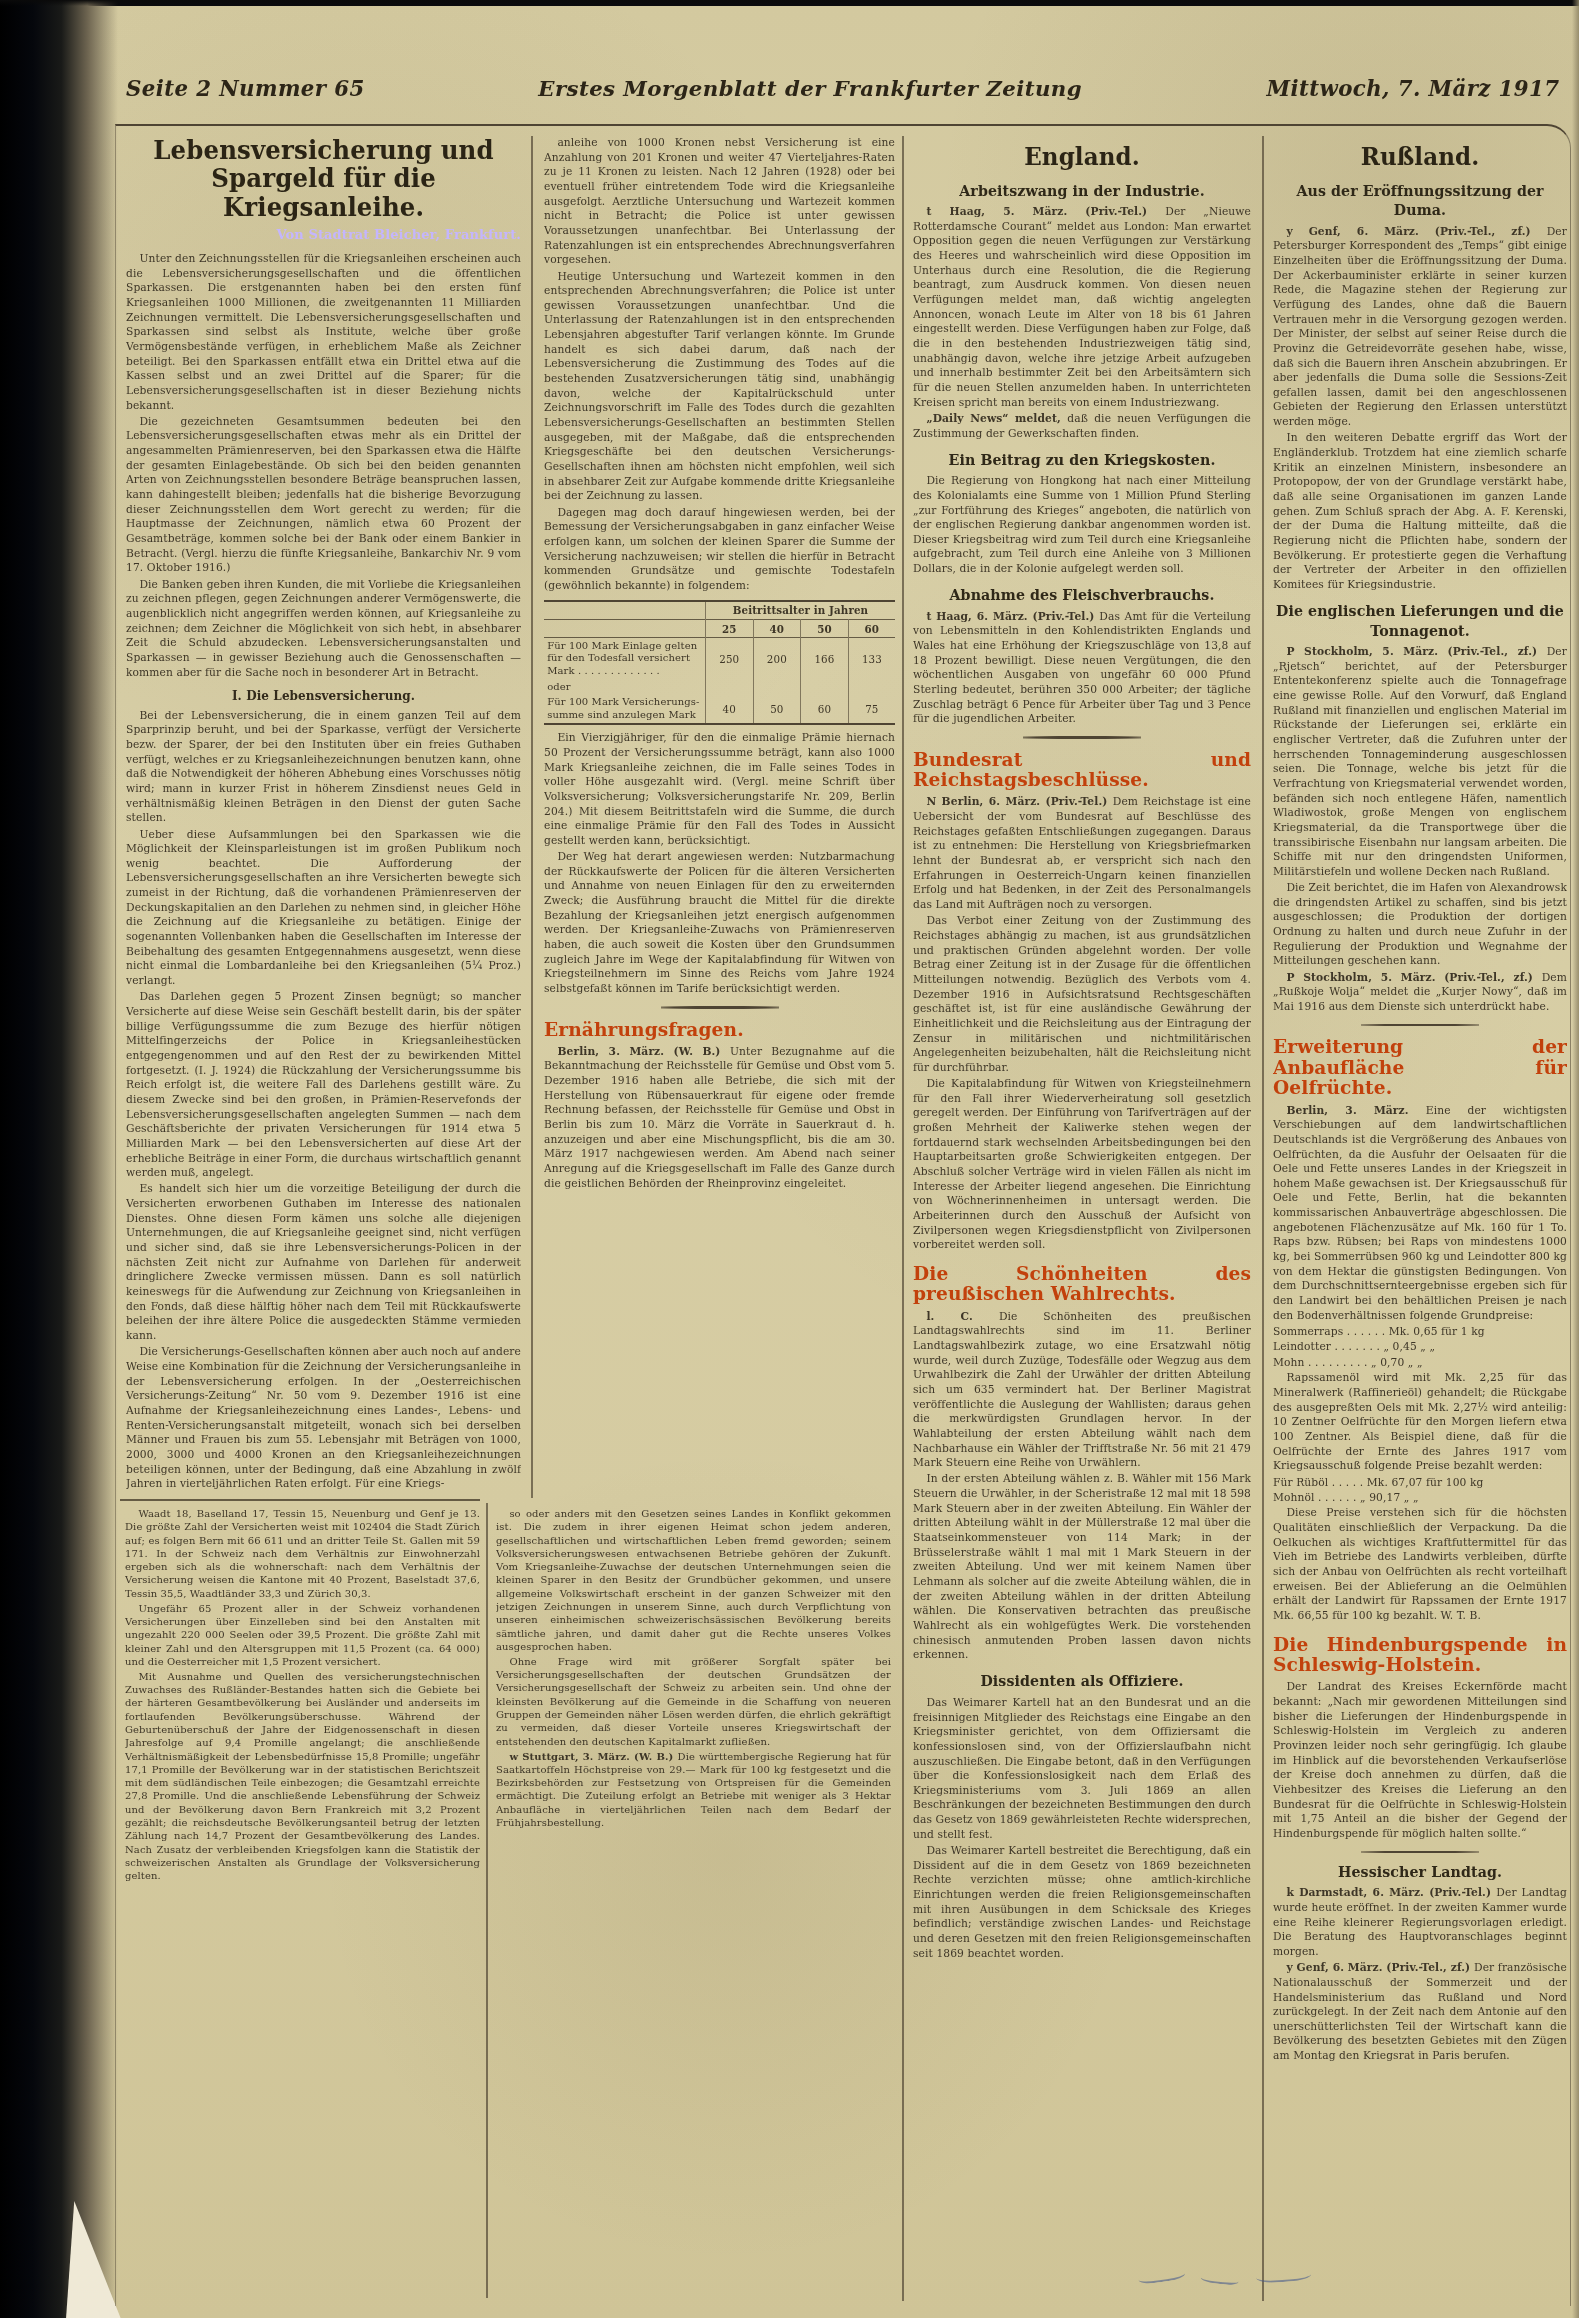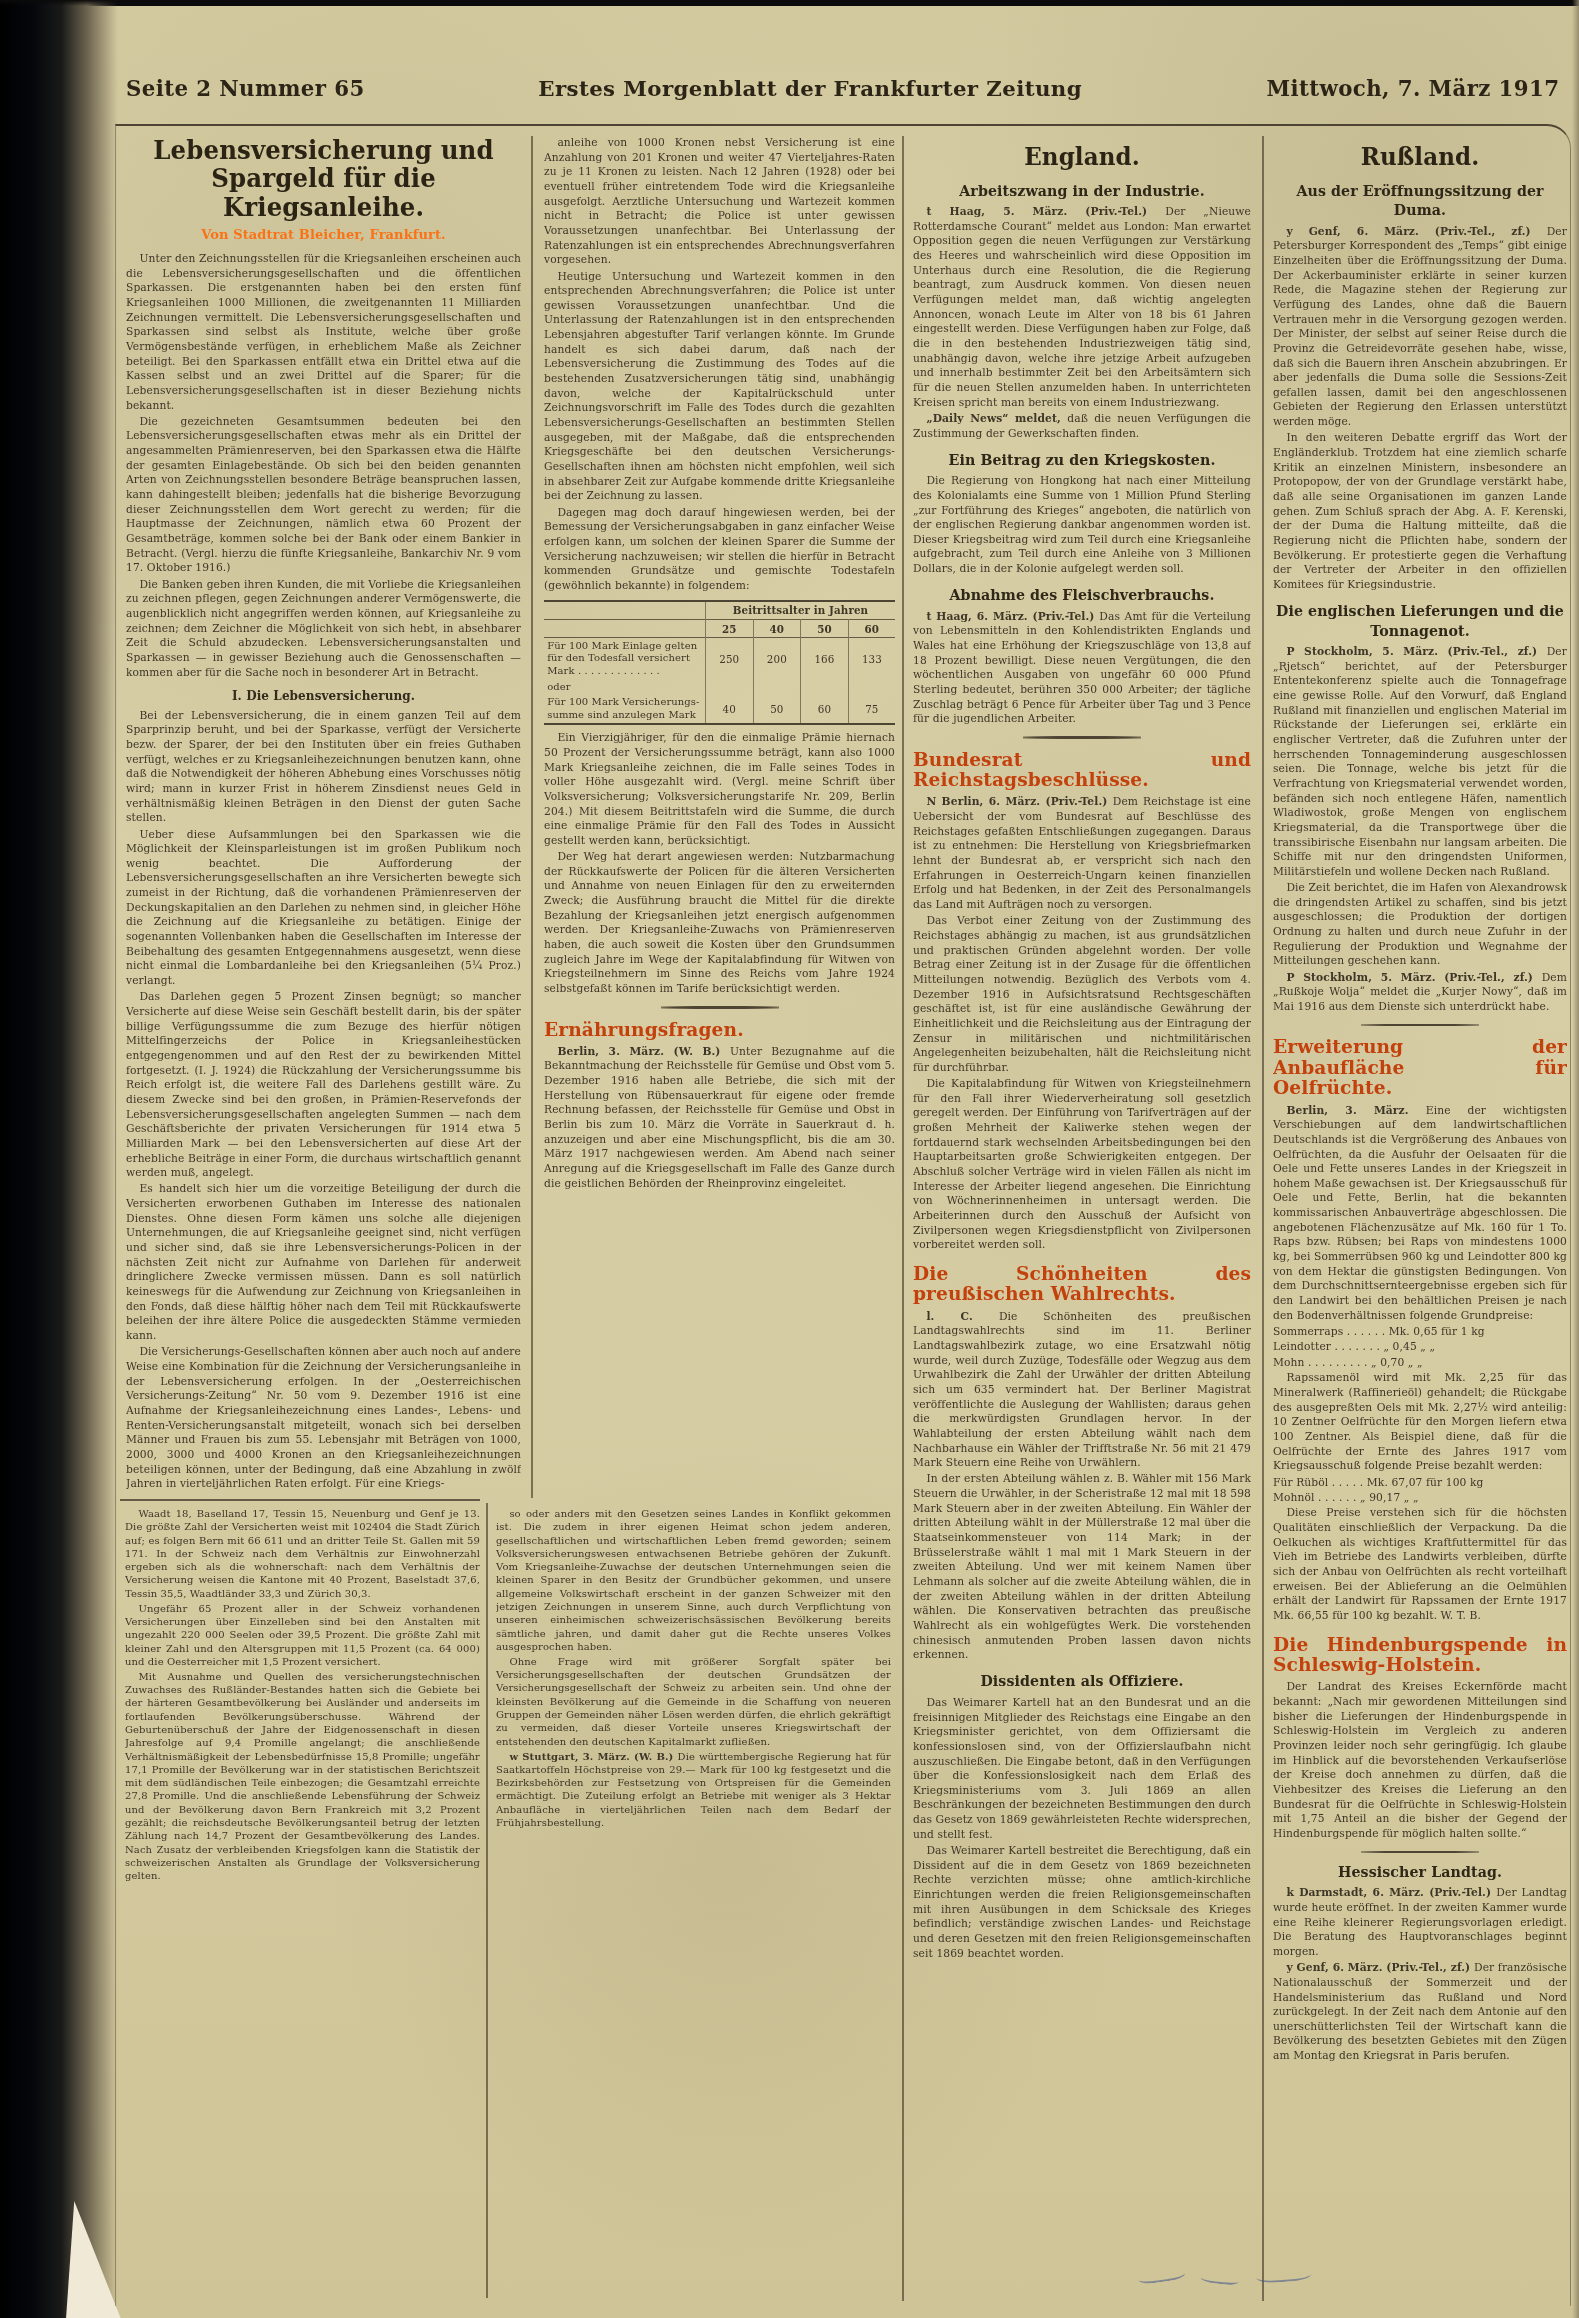--- a/index.html
+++ b/index.html
@@ -14,38 +14,38 @@
       radial-gradient(circle at 88% 8%, rgba(100,84,46,.12), transparent 18%),
       linear-gradient(180deg,#d3c99f 0%,#d8cfa7 30%,#d5cba1 65%,#cfc497 100%);
   }
   .binding{position:absolute;left:0;top:0;bottom:0;width:118px;
     background:linear-gradient(90deg,#000 0%,#05070c 28%,#191a18 52%,#6d6450 74%,rgba(120,110,85,0) 100%);}
   .top-edge{position:absolute;left:0;top:0;right:0;height:5.5px;background:linear-gradient(180deg,#0a0a0a,rgba(10,10,10,0));}
   .right-edge{position:absolute;top:0;bottom:0;right:0;width:8px;background:linear-gradient(270deg,#8f8566,rgba(143,133,102,0));}
   .tear{position:absolute;left:66px;bottom:0;width:55px;height:118px;background:#efe9d6;
     clip-path:polygon(0 100%,100% 100%,15% 0);}
   
-  .hdr{position:absolute;top:76px;left:126px;right:20.5px;display:flex;justify-content:space-between;align-items:flex-end;}
+  .hdr{position:absolute;top:76px;left:126px;right:20.5px;display:flex;justify-content:space-between;align-items:flex-end;font-style:italic;}
   .hdr .h-item{font-weight:bold;font-size:21.3px;color:#2c2517;letter-spacing:0.4px;transform:scaleY(1.05);}
   .hdr .h-mast{position:absolute;left:50%;transform:translateX(-56%);white-space:nowrap;}
   
   .frame{position:absolute;left:115px;top:124px;right:9.5px;bottom:12.6px;
     border-top:2.4px solid #4e4433;border-right:1.6px solid rgba(78,68,51,.55);
     border-left:1.6px solid rgba(78,68,51,.45);
     border-top-right-radius:24px;}
   .vrule{position:absolute;width:1.6px;background:rgba(72,62,45,.65);}
   .hrule{position:absolute;height:2.4px;background:rgba(72,62,45,.8);}
   
   .col{position:absolute;overflow:hidden;text-align:justify;color:#3e3627;
     font-size:10.7px;line-height:1.37;letter-spacing:0.1px;}
   .para{margin:0 0 1.6px 0;text-indent:13.4px;}
   .para b{font-weight:bold;}
   .small .para{font-size:10px;line-height:1.33;}
   .headline{font-size:24.5px;line-height:1.12;font-weight:bold;text-align:center;color:#2b2415;margin:1.6px 0 6.3px;transform:scaleY(1.04);}
-  .byline{font-size:13px;font-weight:bold;text-align:center;margin:0 0 8px;color:#f97316;}
+  .byline{font-size:13px;font-weight:bold;text-align:right;margin:0 0 8px;color:#c4b5fd;}
   .bighead{font-size:23px;font-weight:bold;text-align:center;color:#2b2415;margin:4.7px 0 4.7px;transform:scaleY(1.05);}
   .arthead{font-size:18.6px;font-weight:bold;color:#c2410c;margin:11px 0 4.7px;line-height:1.1;}
   .subhead{font-size:14.2px;font-weight:bold;text-align:center;color:#2f2818;margin:9.5px 0 4px;}
   .sechead{font-size:12px;font-weight:bold;text-align:center;margin:8px 0 4px;color:#332b1c;}
   .sep{width:118px;height:2.4px;margin:9.5px auto 8px;background:radial-gradient(ellipse at center,#4e4433 0%,#4e4433 55%,rgba(78,68,51,0) 100%);}
   .priceline{text-align:left;text-indent:0;margin:0.8px 0;}
   
   table.ins{border-collapse:collapse;margin:6.3px 0;width:100%;font-size:10.3px;color:#3e3627;}
   table.ins th,table.ins td{border-left:0.8px solid rgba(72,62,45,.6);padding:1.6px 3.2px;text-align:center;}
   table.ins .lbl{text-align:left;border-left:none;width:46%;font-size:10px;line-height:1.25;}

